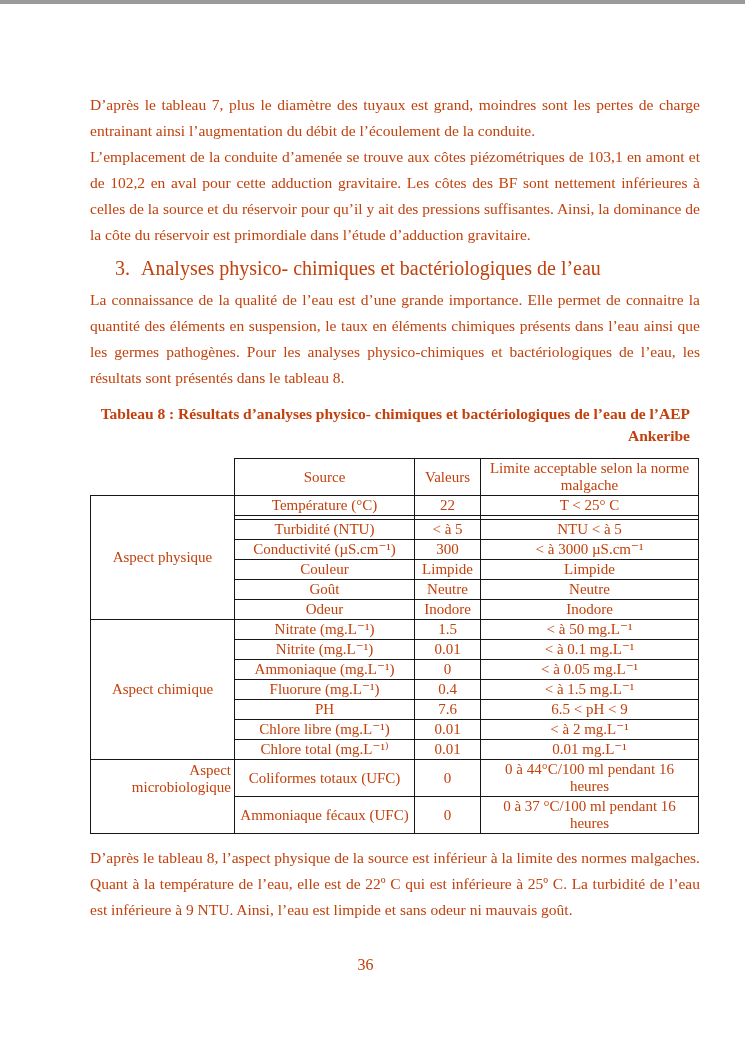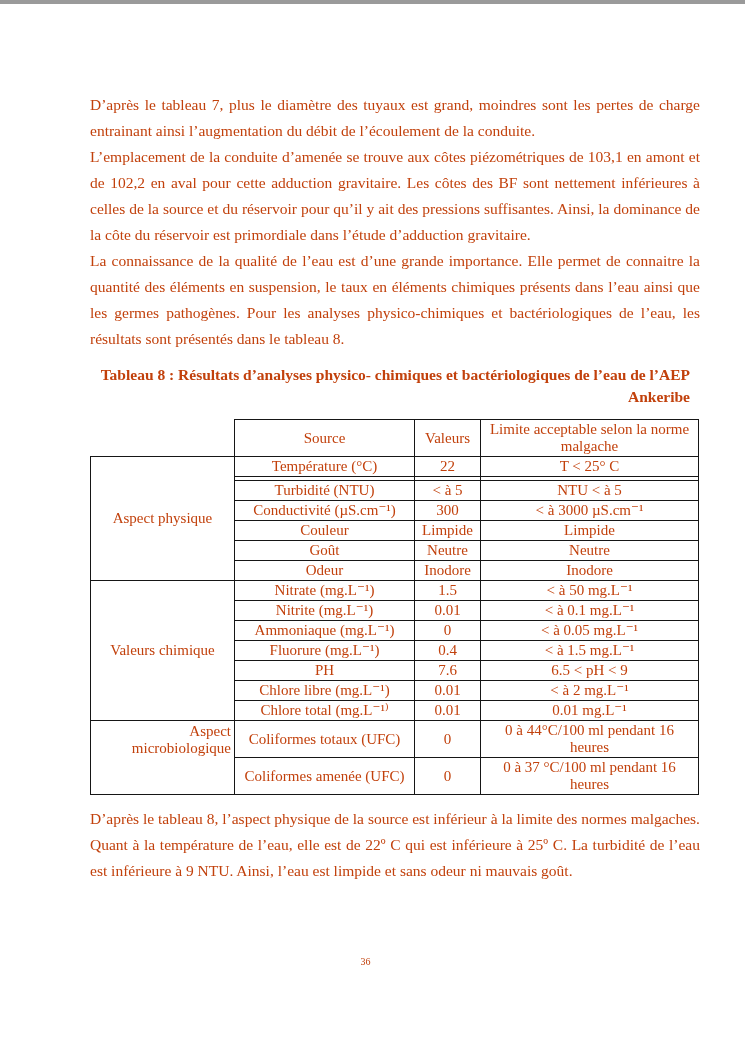--- a/index.html
+++ b/index.html
@@ -62,32 +62,33 @@
   .data-table td.cat { vertical-align: middle; }
   .data-table td.cat-top { vertical-align: top; padding-top: 2px; text-align: right; }
   .data-table tr.spacer-row td { height: 4px; padding: 0; line-height: 0; }
   .after-table { margin-top: 11px; }
   .page-number {
     position: absolute;
     left: 0;
     right: 14px;
     top: 952px;
     text-align: center;
-    font-size: 10px;
+    font-size: 16px;
     font-family: Liberation Serif, serif;
   }
 </style>
 </head>
 <body>
 
 <div class="page">
 
   <p class="body-text">D’après le tableau 7, plus le diamètre des tuyaux est grand, moindres sont les pertes de charge entrainant ainsi l’augmentation du débit de l’écoulement de la conduite.</p>
   <p class="body-text">L’emplacement de la conduite d’amenée se trouve aux côtes piézométriques de 103,1 en amont et de 102,2 en aval pour cette adduction gravitaire. Les côtes des BF sont nettement inférieures à celles de la source et du réservoir pour qu’il y ait des pressions suffisantes. Ainsi, la dominance de la côte du réservoir est primordiale dans l’étude d’adduction gravitaire.</p>
 
+  <h2 class="heading"><span class="heading-number">3.</span><span>Analyses physico- chimiques et bactériologiques de l’eau</span></h2>
 
   <p class="body-text">La connaissance de la qualité de l’eau est d’une grande importance. Elle permet de connaitre la quantité des éléments en suspension, le taux en éléments chimiques présents dans l’eau ainsi que les germes pathogènes. Pour les analyses physico-chimiques et bactériologiques de l’eau, les résultats sont présentés dans le tableau 8.</p>
 
   <p class="table-caption">Tableau 8 : Résultats d’analyses physico- chimiques et bactériologiques de l’eau de l’AEP Ankeribe</p>
 
   <table class="data-table">
     <colgroup>
       <col class="col-cat">
         <col class="col-src">
         <col class="col-val">
@@ -132,21 +133,21 @@
         <td>Neutre</td>
         <td>Neutre</td>
       </tr>
       <tr>
         <td>Odeur</td>
         <td>Inodore</td>
         <td>Inodore</td>
       </tr>
 
       <tr>
-        <td class="cat" rowspan="7">Valeurs chimique</td>
+        <td class="cat" rowspan="7">Aspect chimique</td>
         <td>Nitrate (mg.L⁻¹)</td>
         <td>1.5</td>
         <td>&lt; à 50 mg.L⁻¹</td>
       </tr>
       <tr>
         <td>Nitrite (mg.L⁻¹)</td>
         <td>0.01</td>
         <td>&lt; à 0.1 mg.L⁻¹</td>
       </tr>
       <tr>
@@ -175,21 +176,21 @@
         <td>0.01 mg.L⁻¹</td>
       </tr>
 
       <tr>
         <td class="cat cat-top" rowspan="2">Aspect microbiologique</td>
         <td>Coliformes totaux (UFC)</td>
         <td>0</td>
         <td>0 à 44°C/100 ml pendant 16 heures</td>
       </tr>
       <tr>
-        <td>Coliformes amenée (UFC)</td>
+        <td>Ammoniaque fécaux (UFC)</td>
         <td>0</td>
         <td>0 à 37 °C/100 ml pendant 16 heures</td>
       </tr>
     </tbody>
   </table>
 
   <p class="body-text after-table">D’après le tableau 8, l’aspect physique de la source est inférieur à la limite des normes malgaches. Quant à la température de l’eau, elle est de 22º C qui est inférieure à 25º C. La turbidité de l’eau est inférieure à 9 NTU. Ainsi, l’eau est limpide et sans odeur ni mauvais goût.</p>
 
   <div class="page-number">36</div>
 

